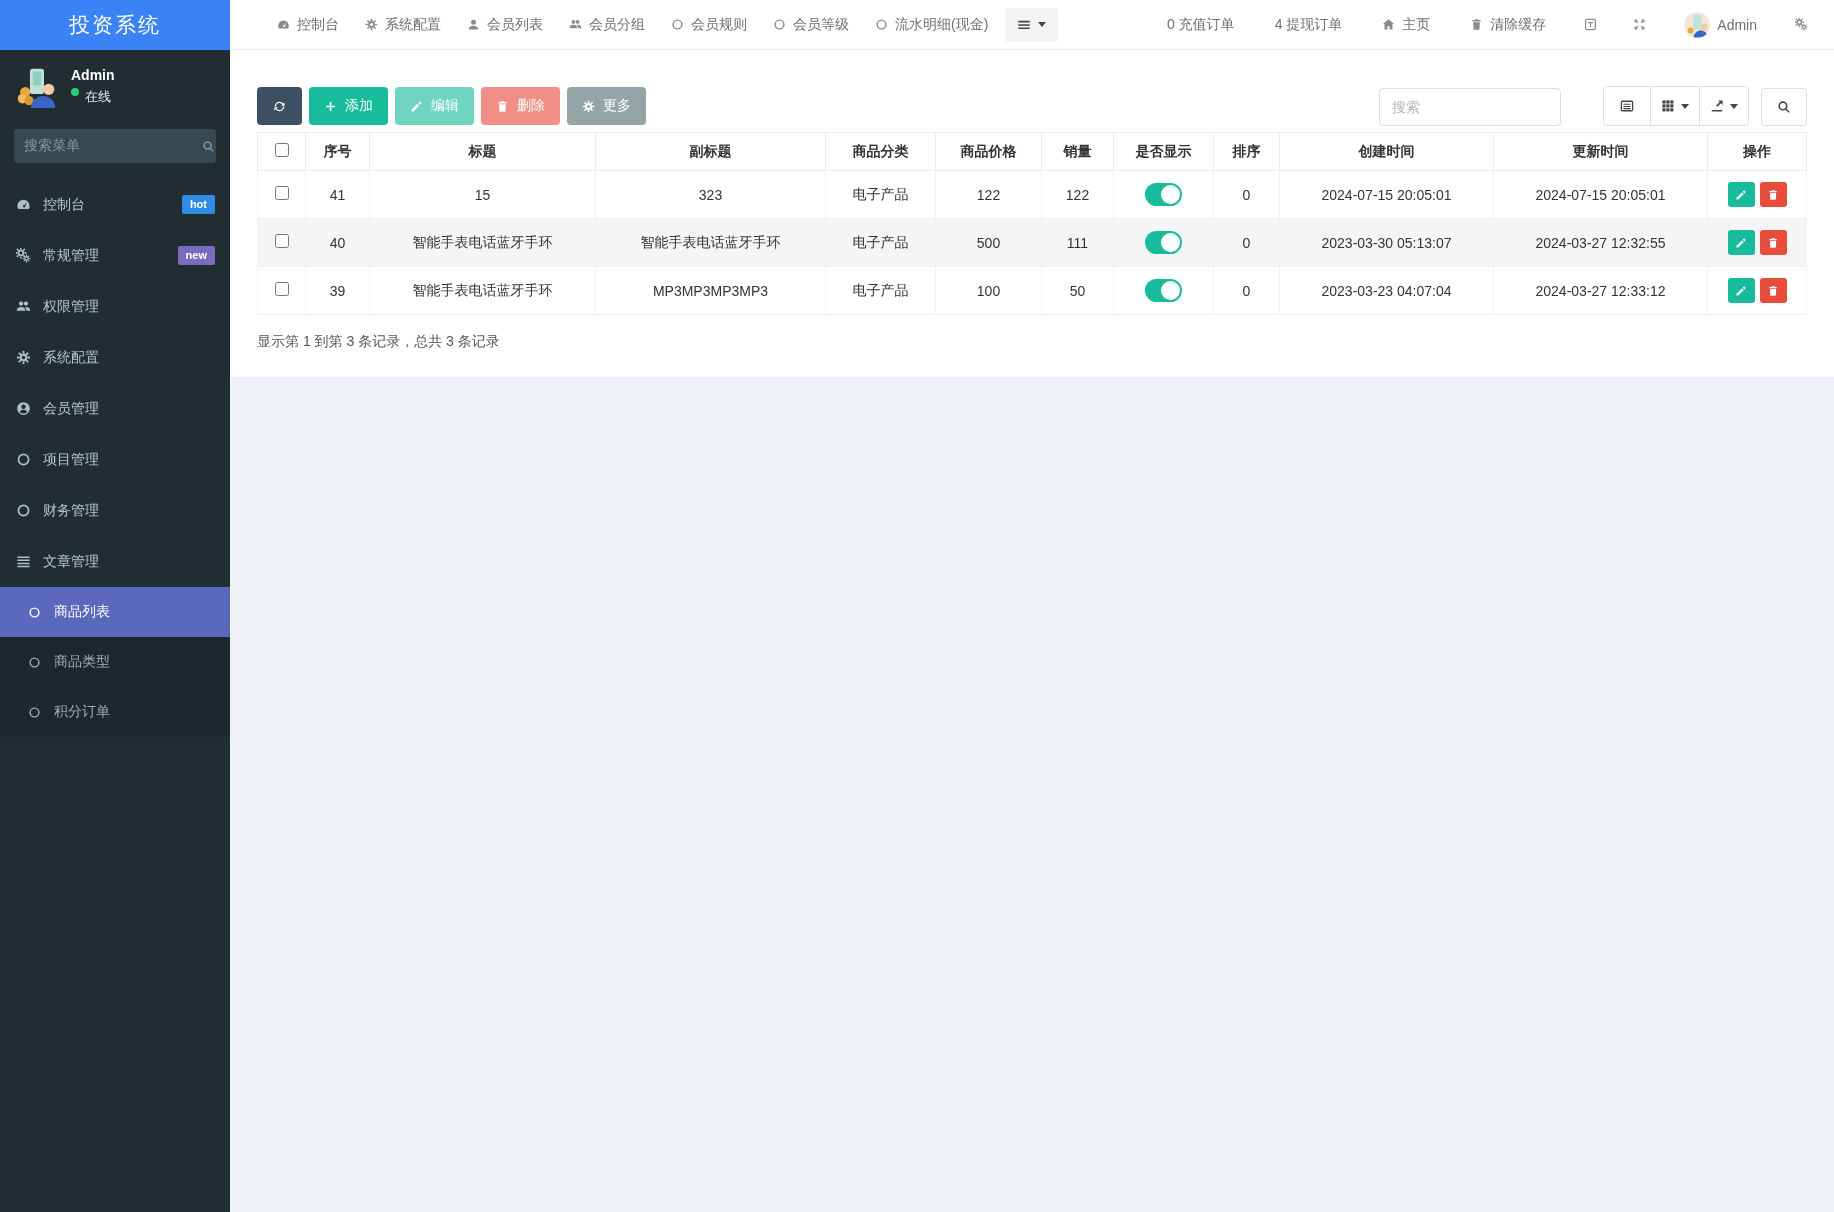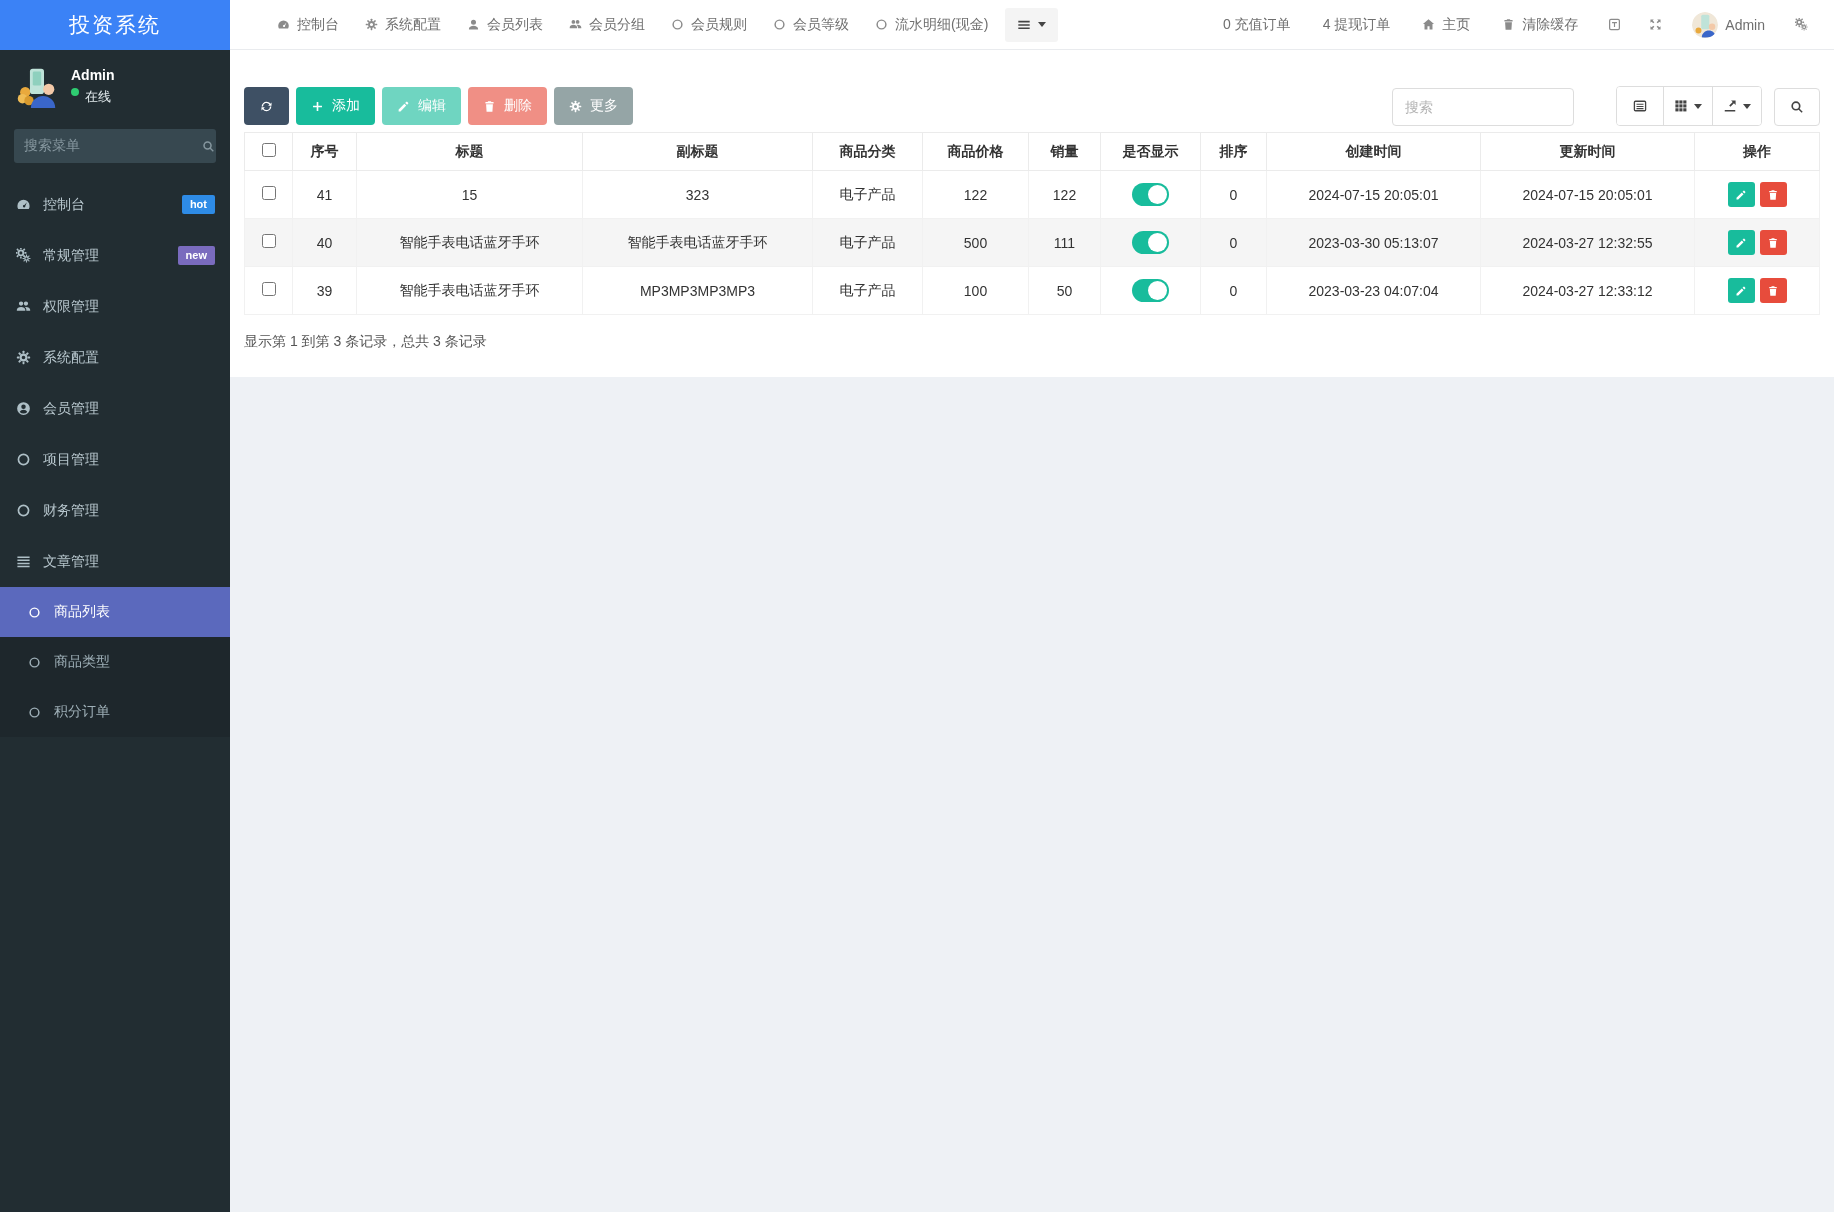--- a/index.html
+++ b/index.html
@@ -34,28 +34,28 @@
   .icon svg{display:block;width:1em;height:1em}
 
   
   .main{flex:1;display:flex;flex-direction:column;min-width:0}
   .navbar{height:50px;background:#fff;border-bottom:1px solid #e9ebee;display:flex;align-items:center;padding:0 14px;flex-shrink:0}
   .nav-toggle{background:none;border:none;color:#444;font-size:15px;padding:8px 10px;cursor:pointer;display:inline-flex}
   .tn-item{display:flex;align-items:center;gap:7px;color:#6f6f6f;padding:0 13px;height:50px;text-decoration:none;white-space:nowrap;cursor:pointer;font-size:14px}
   .tn-item .icon{color:#8b8b8b;font-size:13px}
   .nav-more{background:#f4f4f4;border:none;border-radius:3px;height:34px;padding:0 12px;display:inline-flex;align-items:center;gap:7px;color:#444;margin-left:4px;cursor:pointer;font-size:14px}
   .caret{width:0;height:0;border-left:4px solid transparent;border-right:4px solid transparent;border-top:5px solid currentColor;display:inline-block}
-  .nav-right{margin-left:auto;display:flex;gap:4px;color:#6f6f6f}
+  .nav-right{margin-left:auto;display:flex;gap:12px;color:#6f6f6f}
   .nav-right .tn-item{padding:0 14px}
   .nav-right .icon-only{padding:0 12px;font-size:15px}
   .mini-avatar svg{display:block;border-radius:50%}
 
   
   .content{flex:1;overflow:hidden}
-  .panel{background:#fff;padding:36px 14px 26px}
+  .panel{background:#fff;padding:36px 27px 26px}
   .toolbar{display:flex;align-items:center}
   .btn{height:38px;border:none;border-radius:4px;color:#fff;font-size:14px;display:inline-flex;align-items:center;gap:8px;padding:0 15px;margin-right:7px;cursor:pointer;font-family:inherit}
   .btn .icon{font-size:13px}
   .btn-refresh{background:var(--dark-button,#3e5064);width:45px;justify-content:center;padding:0;font-size:14px}
   .btn-add{background:var(--accent-green,#18bc9c)}
   .btn-edit{background:var(--accent-green,#18bc9c);opacity:.62;cursor:default}
   .btn-del{background:var(--danger-red,#e74c3c);opacity:.62;cursor:default}
   .btn-more{background:var(--muted-button,#95a5a6)}
   .tool-right{margin-left:auto;display:flex;align-items:flex-end}
   .search-input{width:182px;height:38px;border:1px solid #ddd;border-radius:4px;padding:0 12px;font-size:14px;color:#555;outline:none;margin-right:42px;font-family:inherit}

